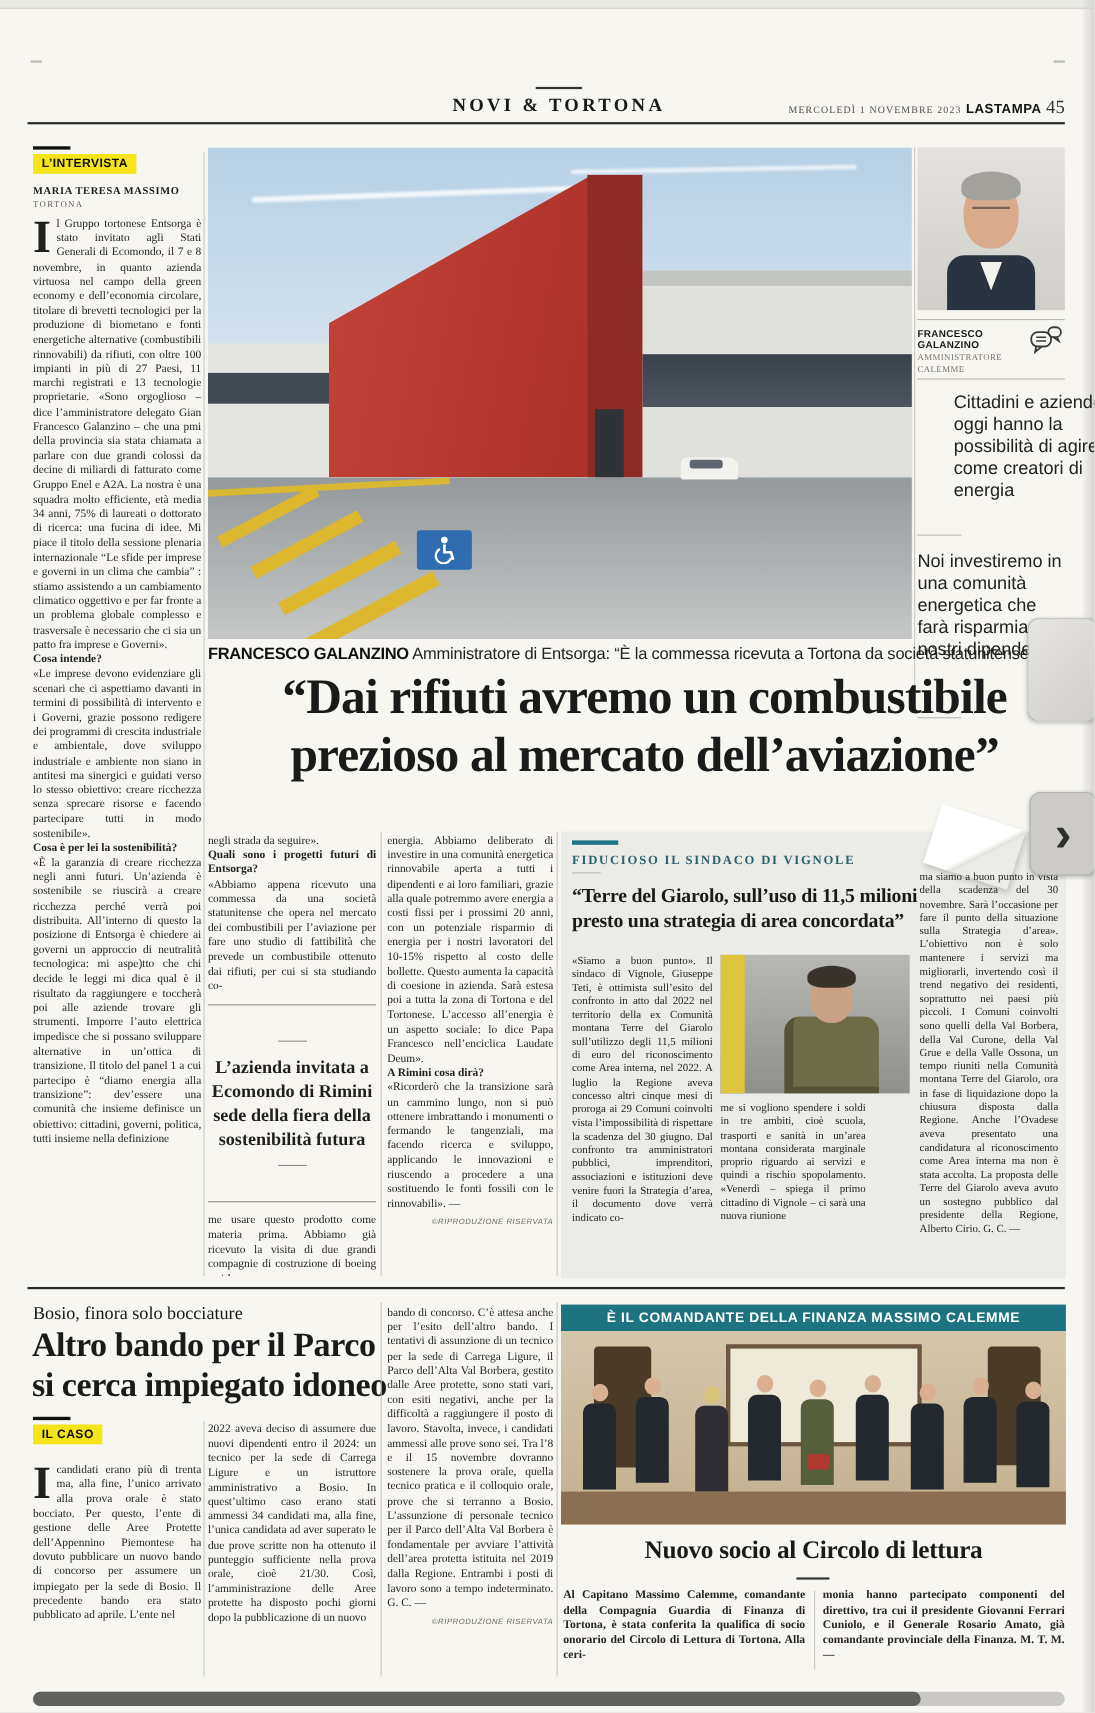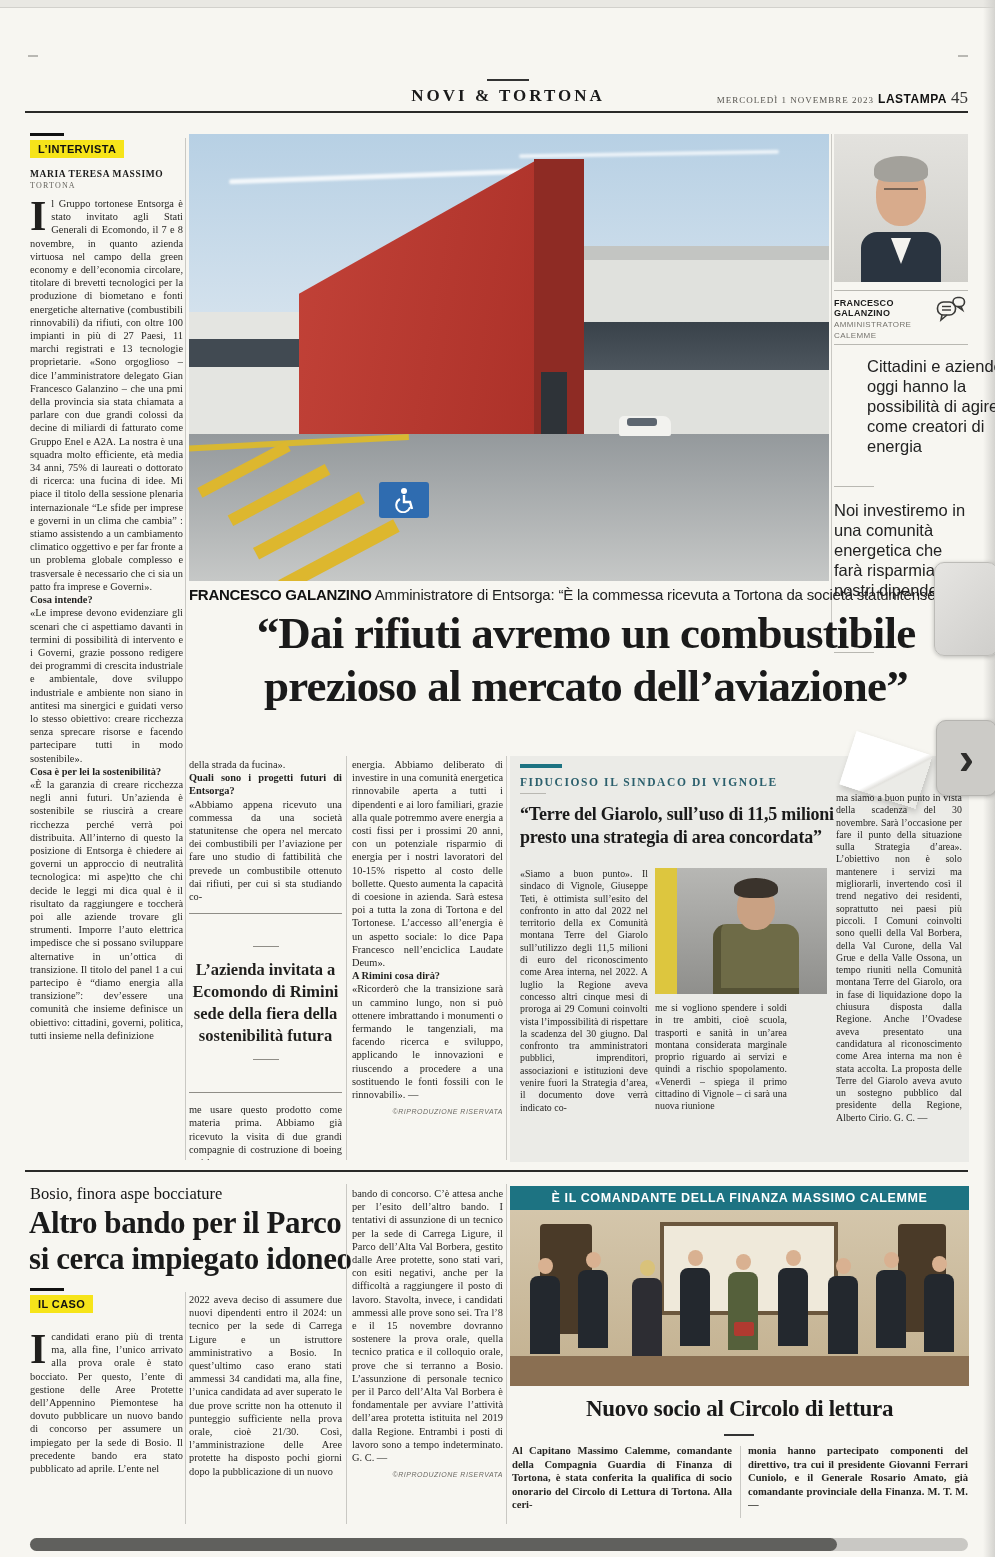--- a/index.html
+++ b/index.html
@@ -39,21 +39,21 @@
 
   
   .kicker{font-family:"Liberation Sans",sans-serif;font-size:15px;color:#111;white-space:nowrap;}
   .kicker b{font-weight:700;letter-spacing:-.3px;}
   .kicker span.rest{font-weight:400;color:#222;letter-spacing:-.2px;}
   .headline{font-weight:700;font-size:45px;line-height:53px;letter-spacing:-.8px;}
   .headline2{font-weight:700;font-size:31px;line-height:36px;letter-spacing:-.4px;}
 
   
   .sb-name{font-family:"Liberation Sans",sans-serif;font-weight:700;font-size:9px;letter-spacing:.3px;}
-  .sb-role{font-family:Liberation Sans, sans-serif;font-size:8px;color:#75736d;letter-spacing:.4px;margin-top:2px;}
+  .sb-role{font-family:Liberation Serif, serif;font-size:8px;color:#75736d;letter-spacing:.4px;margin-top:2px;}
   .sb-quote{font-family:"Liberation Sans",sans-serif;font-size:16.5px;line-height:20px;color:#222;}
   .eyebrow{font-weight:700;font-size:11.5px;letter-spacing:1.6px;color:#2b5f6c;}
   .box-headline{font-weight:700;font-size:18px;line-height:23px;letter-spacing:-.2px;}
   .boxbody{font-size:9.9px;line-height:12.3px;text-align:justify;color:#201f1d;overflow:hidden;}
 
   
   .banner{background:#1d7382;color:#fff;font-family:"Liberation Sans",sans-serif;font-weight:700;
           font-size:12.5px;letter-spacing:.6px;text-align:center;line-height:24px;}
   .fin-headline{font-weight:700;font-size:23px;letter-spacing:-.3px;text-align:center;}
   .caption{font-size:10.6px;line-height:13.6px;font-weight:700;text-align:justify;color:#262522;}
@@ -175,21 +175,21 @@
 
   <div class="abs kicker" style="left:189px;top:586px;width:790px;">
     <b>FRANCESCO GALANZINO</b><span class="rest"> Amministratore di Entsorga: “È la commessa ricevuta a Tortona da società statunitense”</span>
   </div>
   <div class="abs headline" style="left:186px;top:607px;width:800px;text-align:center;">
     <div>“Dai rifiuti avremo un combustibile</div>
     <div>prezioso al mercato dell’aviazione”</div>
   </div>
 
   <div class="abs body" style="left:189px;top:758px;width:153px;height:402px;">
-    <p>della strada da fucina».</p>
+    <p>negli strada da seguire».</p>
     <p class="q">Quali sono i progetti futuri di Entsorga?</p>
     <p>«Abbiamo appena ricevuto una commessa da una società statunitense che opera nel mercato dei combustibili per l’aviazione per fare uno studio di fattibilità che prevede un combustibile ottenuto dai rifiuti, per cui si sta studiando co-</p>
     <div class="pullquote">
       <div class="pq-dash"></div>
       <span>L’azienda invitata a Ecomondo di Rimini sede della fiera della sostenibilità futura</span>
       <div class="pq-dash2"></div>
     </div>
     <p>me usare questo prodotto come materia prima. Abbiamo già ricevuto la visita di due grandi compagnie di costruzione di boeing e airbus»</p>
     <p class="q">E a livello locale?</p>
     <p>«Oggi i cittadini e le aziende non grandi hanno la possibilità di operare come creatori di</p>
@@ -216,21 +216,21 @@
       <div class="abs" style="left:82px;top:18px;width:38px;height:44px;background:#c9a183;border-radius:46%;"></div>
       <div class="abs" style="left:79px;top:10px;width:44px;height:20px;background:#3a332c;border-radius:50% 50% 35% 35%;"></div>
     </div>
     <div class="abs boxbody" style="left:145px;top:246px;width:132px;height:150px;">me si vogliono spendere i soldi in tre ambiti, cioè scuola, trasporti e sanità in un’area montana considerata marginale proprio riguardo ai servizi e quindi a rischio spopolamento. «Venerdì – spiega il primo cittadino di Vignole – ci sarà una nuova riunione</div>
     <div class="abs boxbody" style="left:326px;top:36px;width:126px;height:360px;">ma siamo a buon punto in vista della scadenza del 30 novembre. Sarà l’occasione per fare il punto della situazione sulla Strategia d’area». L’obiettivo non è solo mantenere i servizi ma migliorarli, invertendo così il trend negativo dei residenti, soprattutto nei paesi più piccoli. I Comuni coinvolti sono quelli della Val Borbera, della Val Curone, della Val Grue e della Valle Ossona, un tempo riuniti nella Comunità montana Terre del Giarolo, ora in fase di liquidazione dopo la chiusura disposta dalla Regione. Anche l’Ovadese aveva presentato una candidatura al riconoscimento come Area interna ma non è stata accolta. La proposta delle Terre del Giarolo aveva avuto un sostegno pubblico dal presidente della Regione, Alberto Cirio. G. C. —</div>
     <div class="abs" style="left:336px;top:-14px;width:80px;height:56px;background:linear-gradient(135deg,#ffffff 55%,#e3e2de 60%,rgba(255,255,255,0) 62%);transform:rotate(18deg);box-shadow:2px 3px 6px rgba(0,0,0,.18);"></div>
   </div>
 
   <div class="abs rule-h" style="left:25px;top:1170px;width:943px;height:2px;"></div>
 
-  <div class="abs" style="left:30px;top:1184px;font-size:16.5px;color:#161616;">Bosio, finora aspe bocciature</div>
+  <div class="abs" style="left:30px;top:1184px;font-size:16.5px;color:#161616;">Bosio, finora solo bocciature</div>
   <div class="abs headline2" style="left:29px;top:1205px;width:480px;">
     <div>Altro bando per il Parco</div>
     <div>si cerca impiegato idoneo</div>
   </div>
   <div class="abs label-bar" style="left:30px;top:1288px;"></div>
   <div class="abs" style="left:30px;top:1294px;">
     <span class="label-yellow">IL CASO</span>
   </div>
   <div class="abs hairline-v" style="left:185px;top:1292px;height:232px;"></div>
   <div class="abs hairline-v" style="left:346px;top:1184px;height:340px;"></div>

